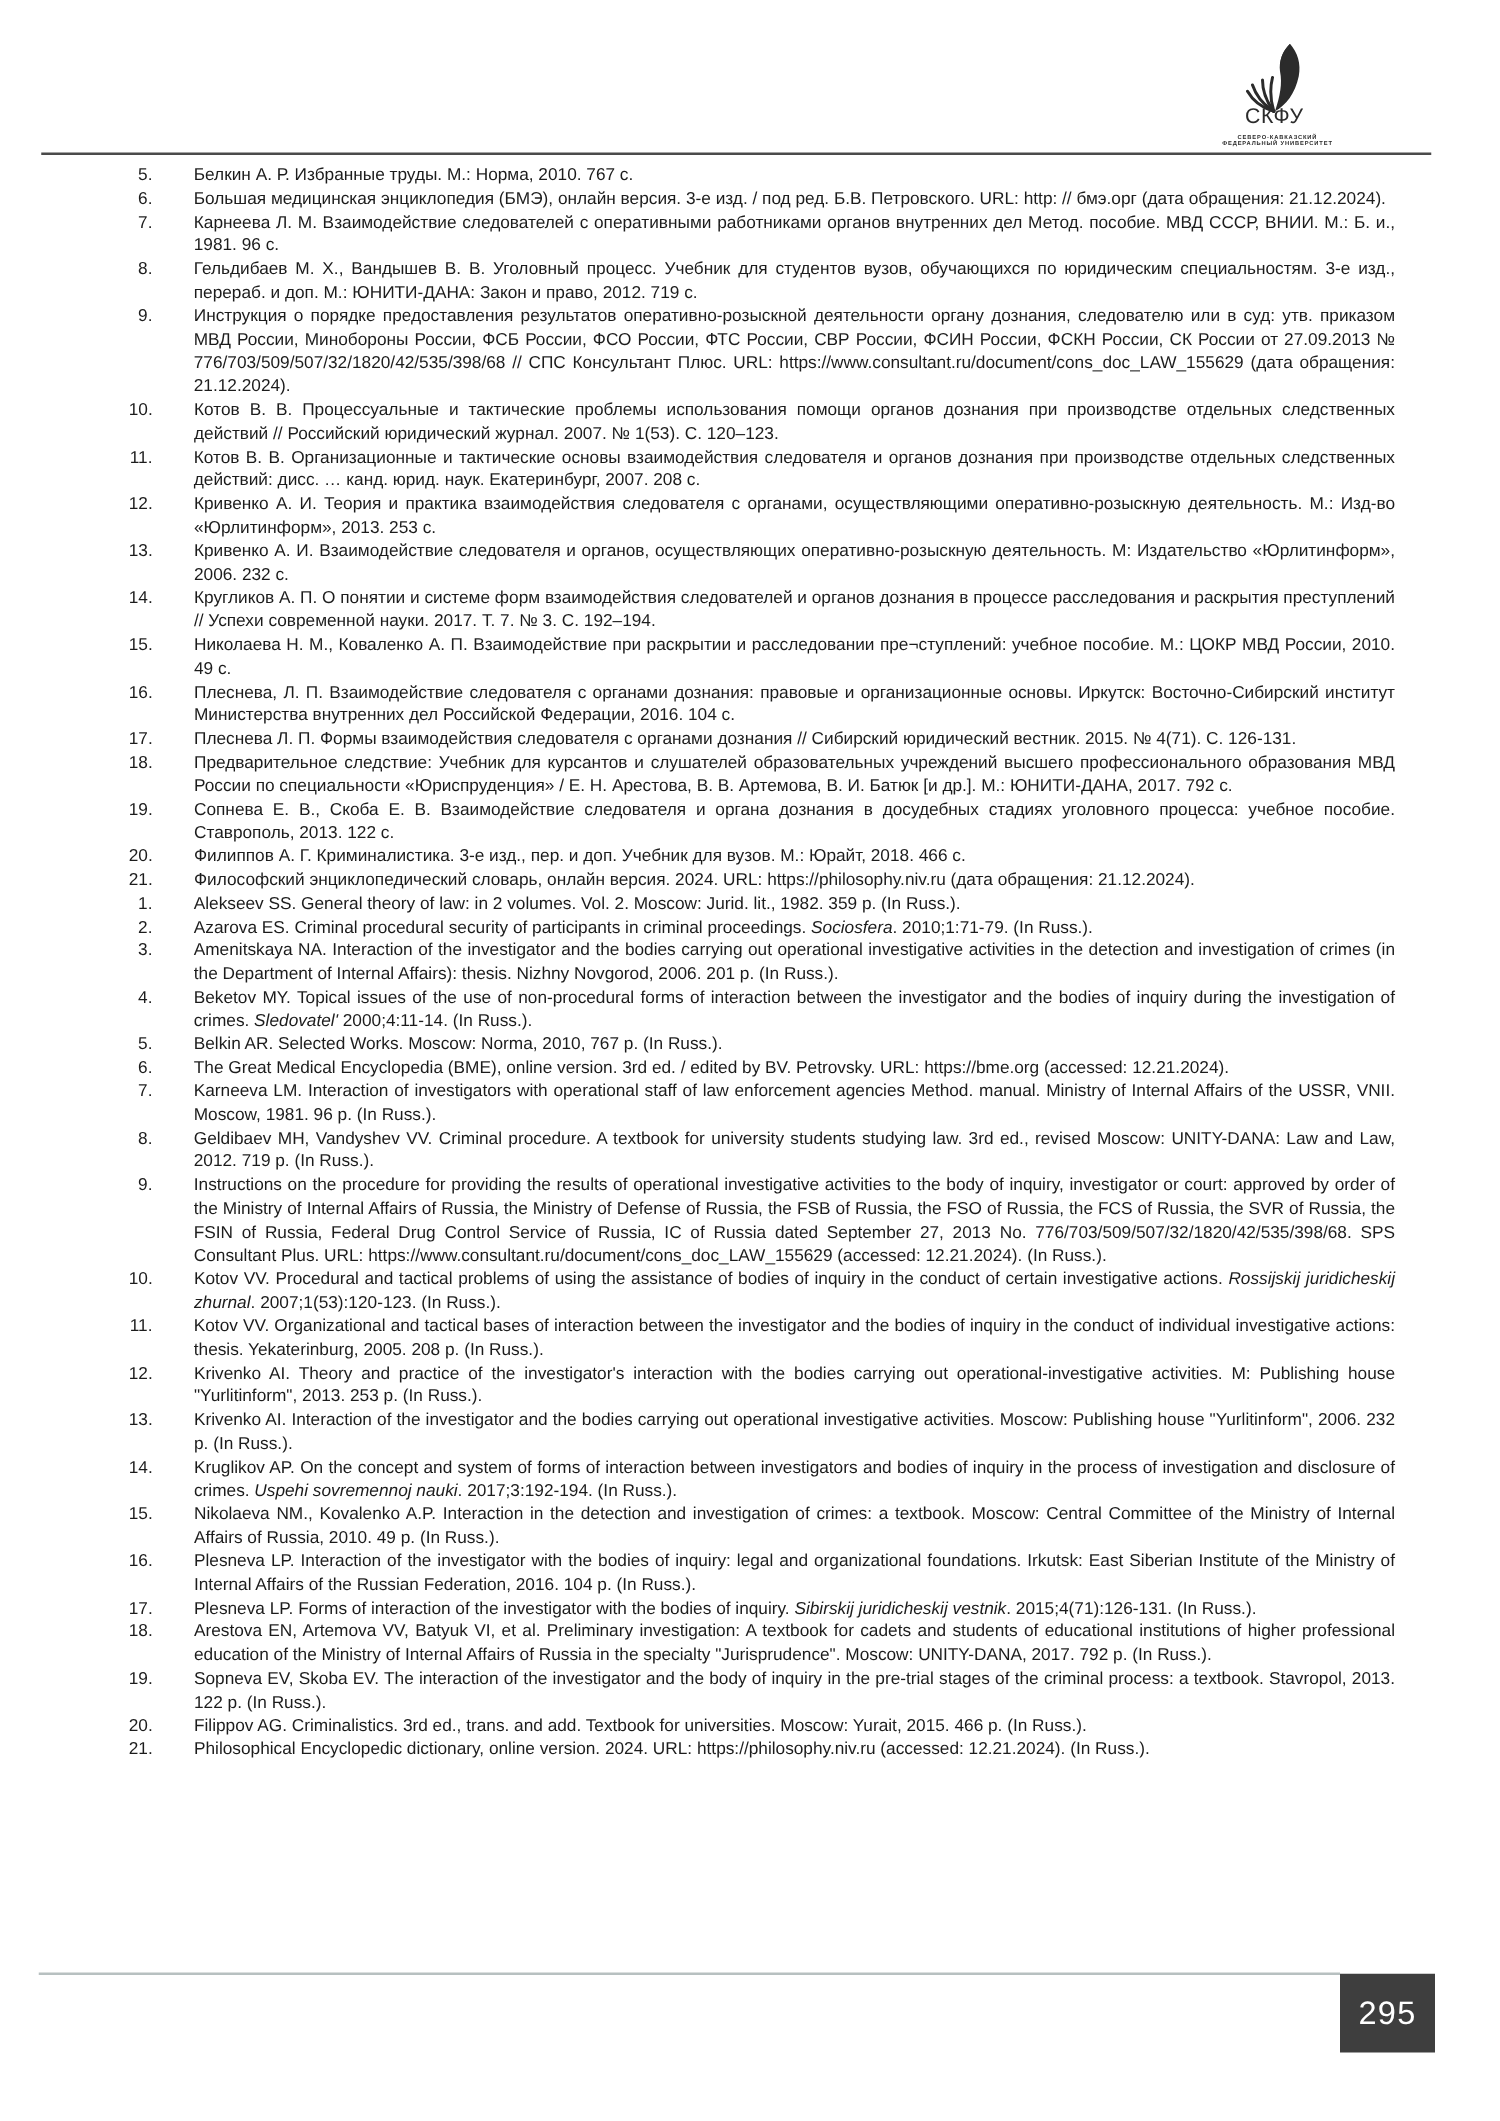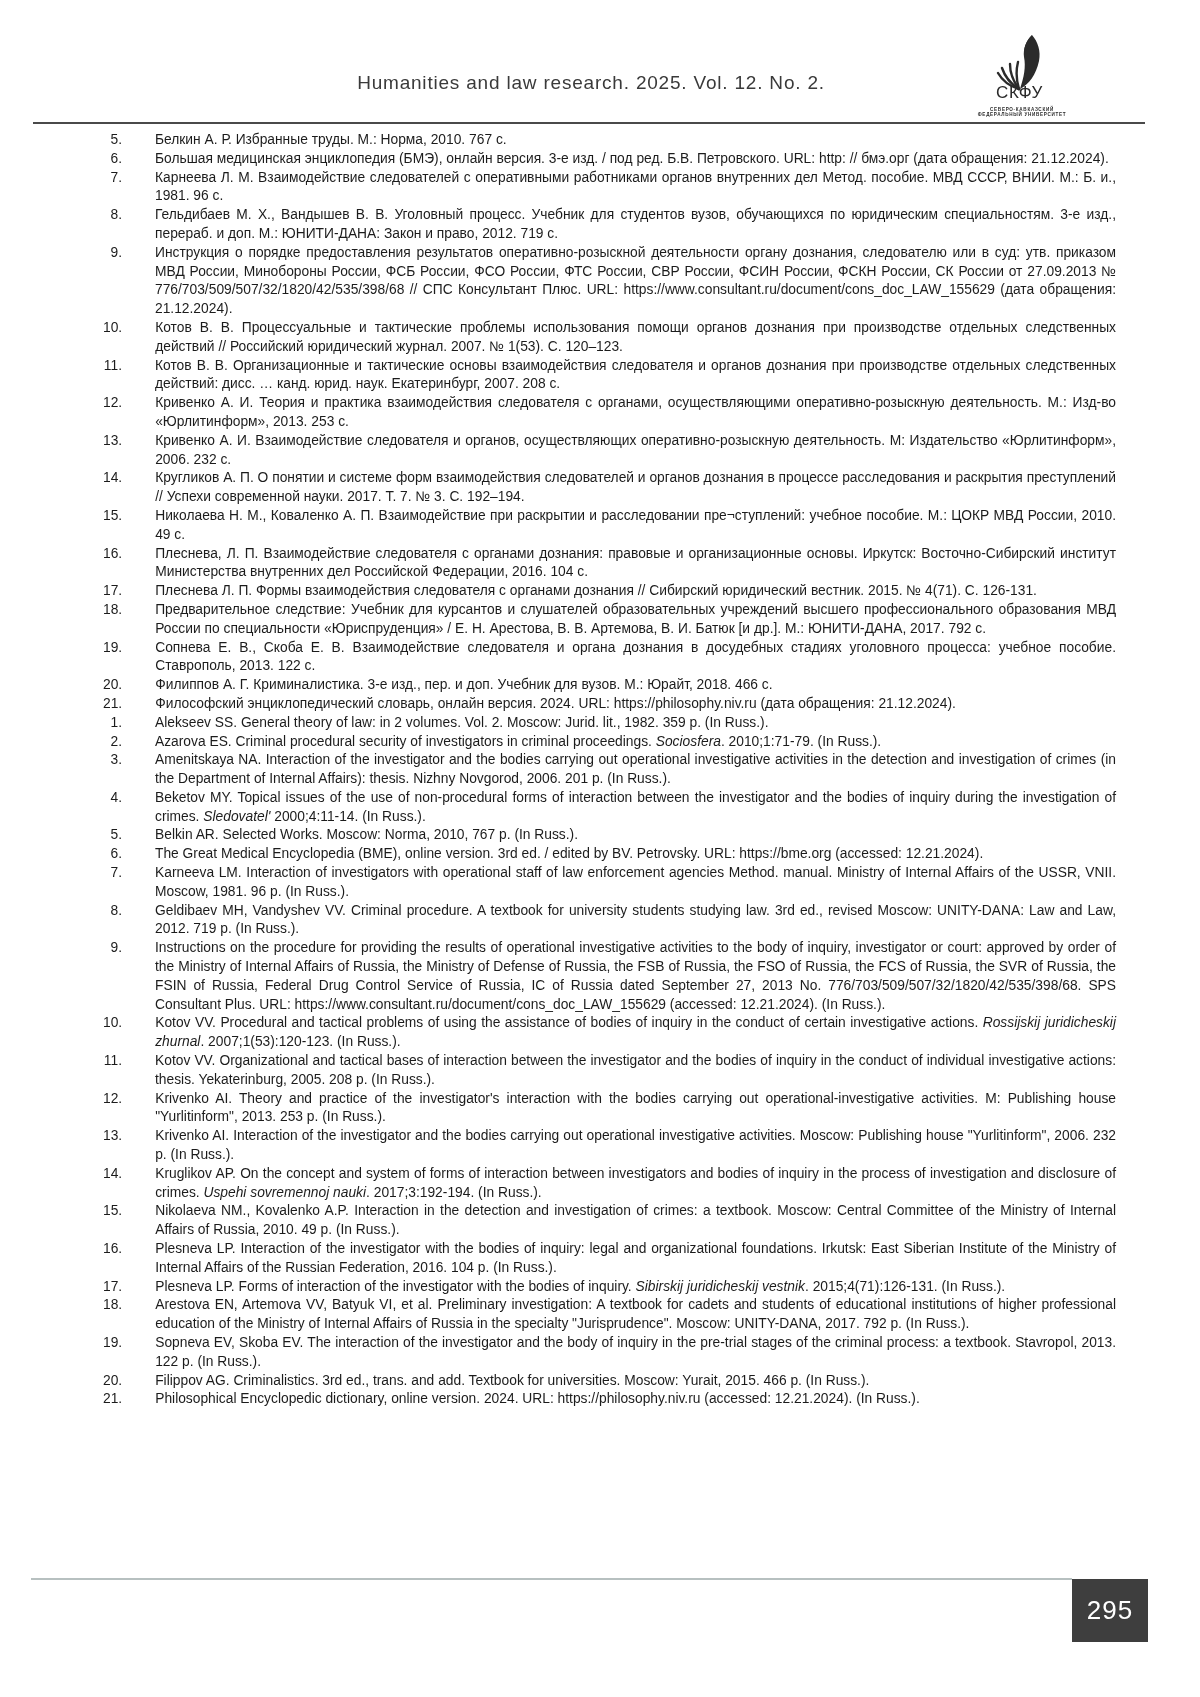--- a/index.html
+++ b/index.html
@@ -37,21 +37,20 @@
     position:absolute;left:1072px;top:1579px;width:76px;height:63px;background:#3e3e3e;
     color:#ffffff;display:flex;align-items:center;justify-content:center;
     font-size:26px;font-weight:normal;letter-spacing:1px;
   }
 </style>
 </head>
 <body>
 
 <div class="page">
 
-  <div class="journal-title">Humanities and law research. 2025. Vol. 12. No. 2.</div>
 
   <div class="logo">
     <svg class="logo-bird" width="54" height="56" viewBox="0 0 54 56" aria-hidden="true">
       <path d="M24,54 C28,42 30,32 28,22 C27,14 30,6 36,0 C42,7 45,16 43,26 C40,40 33,49 24,54 Z" fill="#2b2b2b"></path>
       <path d="M36,0 C31,5 28,11 28,18 C33,14 35,7 36,0 Z" fill="#2b2b2b"></path>
       <g stroke="#2b2b2b" stroke-width="2.4" fill="none" stroke-linecap="round">
         <path d="M23,54 C15,49 9,42 6,33"></path>
         <path d="M23,54 C13,51 6,45 2,38"></path>
         <path d="M23,54 C17,46 14,38 14,29"></path>
         <path d="M23,54 C20,44 20,35 22,27"></path>
@@ -137,21 +136,21 @@
           <div class="ref-text"><span>Философский энциклопедический словарь, онлайн версия. 2024. URL: https://philosophy.niv.ru (дата обращения: 21.12.2024).</span></div>
         </div>
       </div>
     <div id="en-list">
         <div class="ref-item">
           <span class="ref-num">1.</span>
           <div class="ref-text"><span>Alekseev SS. General theory of law: in 2 volumes. Vol. 2. Moscow: Jurid. lit., 1982. 359 p. (In Russ.).</span></div>
         </div>
         <div class="ref-item">
           <span class="ref-num">2.</span>
-          <div class="ref-text"><span>Azarova ES. Criminal procedural security of investigators in criminal proceedings. </span><i>Sociosfera</i><span>. 2010;1:71-79. (In Russ.).</span></div>
+          <div class="ref-text"><span>Azarova ES. Criminal procedural security of participants in criminal proceedings. </span><i>Sociosfera</i><span>. 2010;1:71-79. (In Russ.).</span></div>
         </div>
         <div class="ref-item">
           <span class="ref-num">3.</span>
           <div class="ref-text"><span>Amenitskaya NA. Interaction of the investigator and the bodies carrying out operational investigative activities in the detection and investigation of crimes (in the Department of Internal Affairs): thesis. Nizhny Novgorod, 2006. 201 p. (In Russ.).</span></div>
         </div>
         <div class="ref-item">
           <span class="ref-num">4.</span>
           <div class="ref-text"><span>Beketov MY. Topical issues of the use of non-procedural forms of interaction between the investigator and the bodies of inquiry during the investigation of crimes. </span><i>Sledovatel'</i><span> 2000;4:11-14. (In Russ.).</span></div>
         </div>
         <div class="ref-item">

